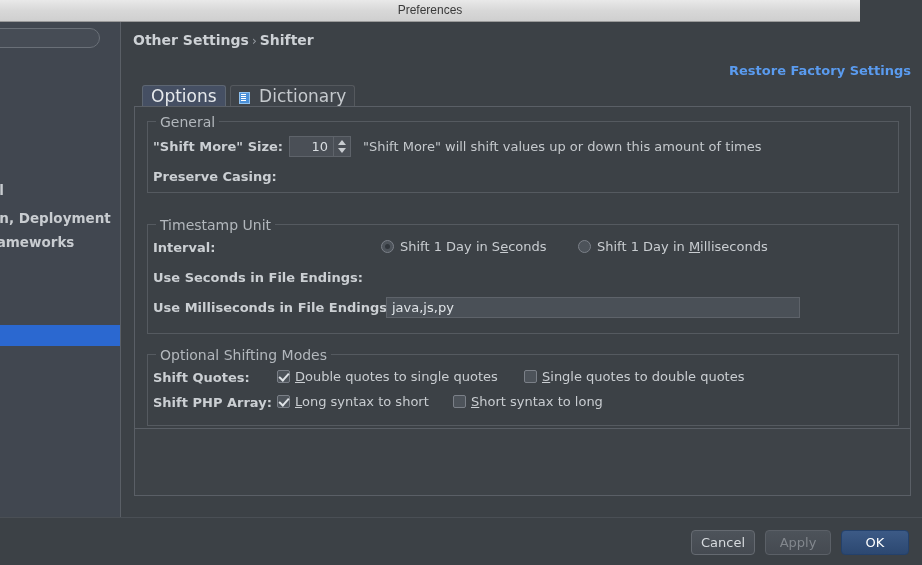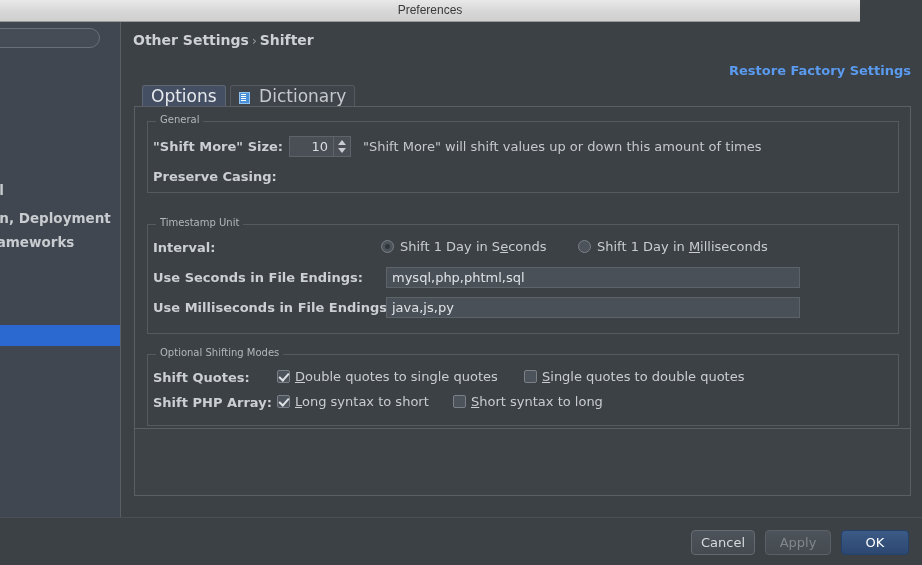--- a/index.html
+++ b/index.html
@@ -166,21 +166,21 @@
   .groupbox {
     position: absolute;
     border: 1px solid #555a60;
     box-sizing: border-box;
   }
   .groupbox > .gb-title {
     position: absolute;
     left: 8px; top: -8px;
     background: #3c4146;
     padding: 0 4px;
-    font-size: 10px;
+    font-size: 14px;
     color: #b2b7bc;
     white-space: nowrap;
     text-align: center;
   }
 
   .row-label {
     position: absolute;
     font-size: 13px;
     color: #cbcfd3;
     font-weight: bold;
@@ -424,23 +424,20 @@
 
           <div class="rb-wrap" style="left:233px; top:14px;">
             <span class="radio checked"></span><span>Shift 1 Day in S</span><span class="mn">e</span><span>conds</span>
           </div>
 
           <div class="rb-wrap" style="left:430px; top:14px;">
             <span class="radio"></span><span>Shift 1 Day in </span><span class="mn">M</span><span>illiseconds</span>
           </div>
 
           <div class="row-label" style="left:5px; top:45px;">Use Seconds in File Endings:</div>
-          <div class="textfield" style="left:238px; top:42px; width:414px;">
-            <span>mysql,php,phtml,sql</span>
-          </div>
 
           <div class="row-label" style="left:5px; top:75px;">Use Milliseconds in File Endings:</div>
           <div class="textfield" style="left:238px; top:72px; width:414px;">
             <span>java,js,py</span>
           </div>
         </div>
 
         <div class="groupbox" style="left:12px; top:247px; width:752px; height:72px;">
           <div class="gb-title">Optional Shifting Modes</div>
 

